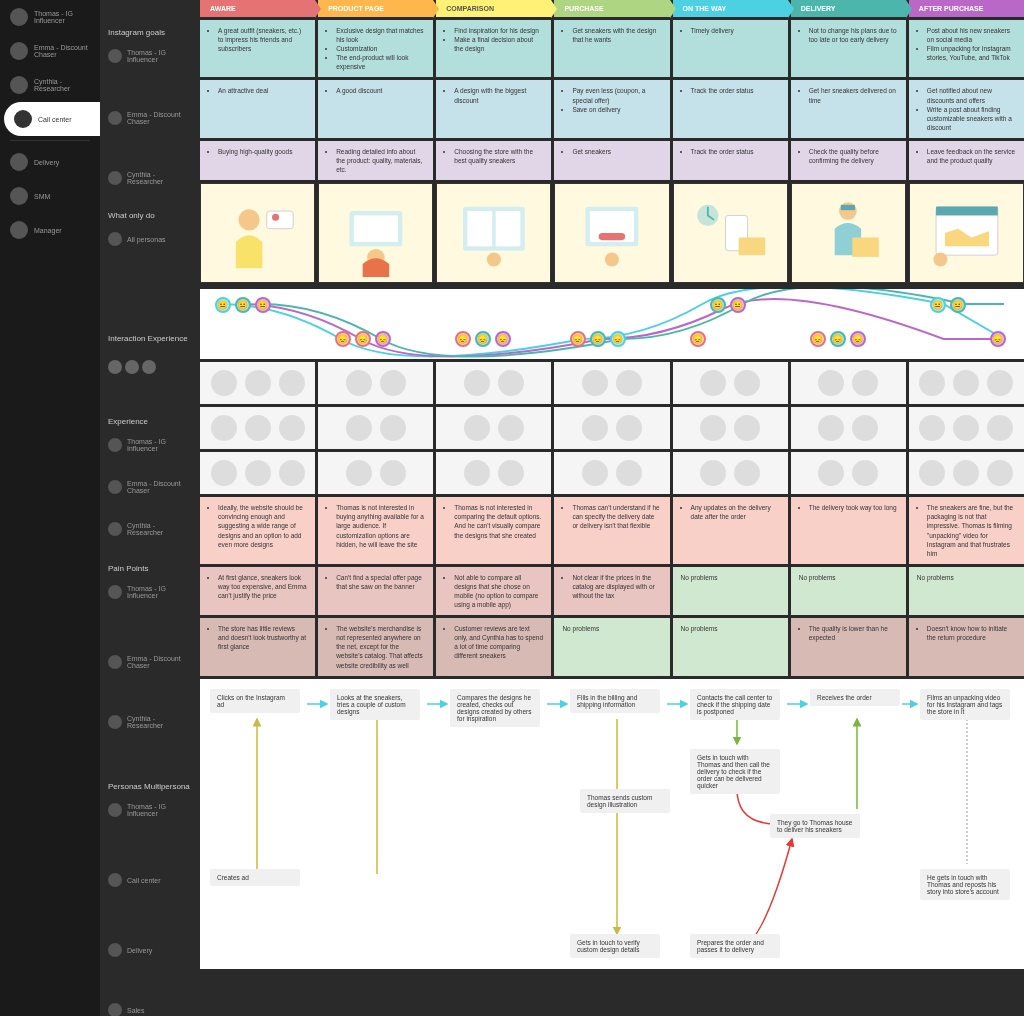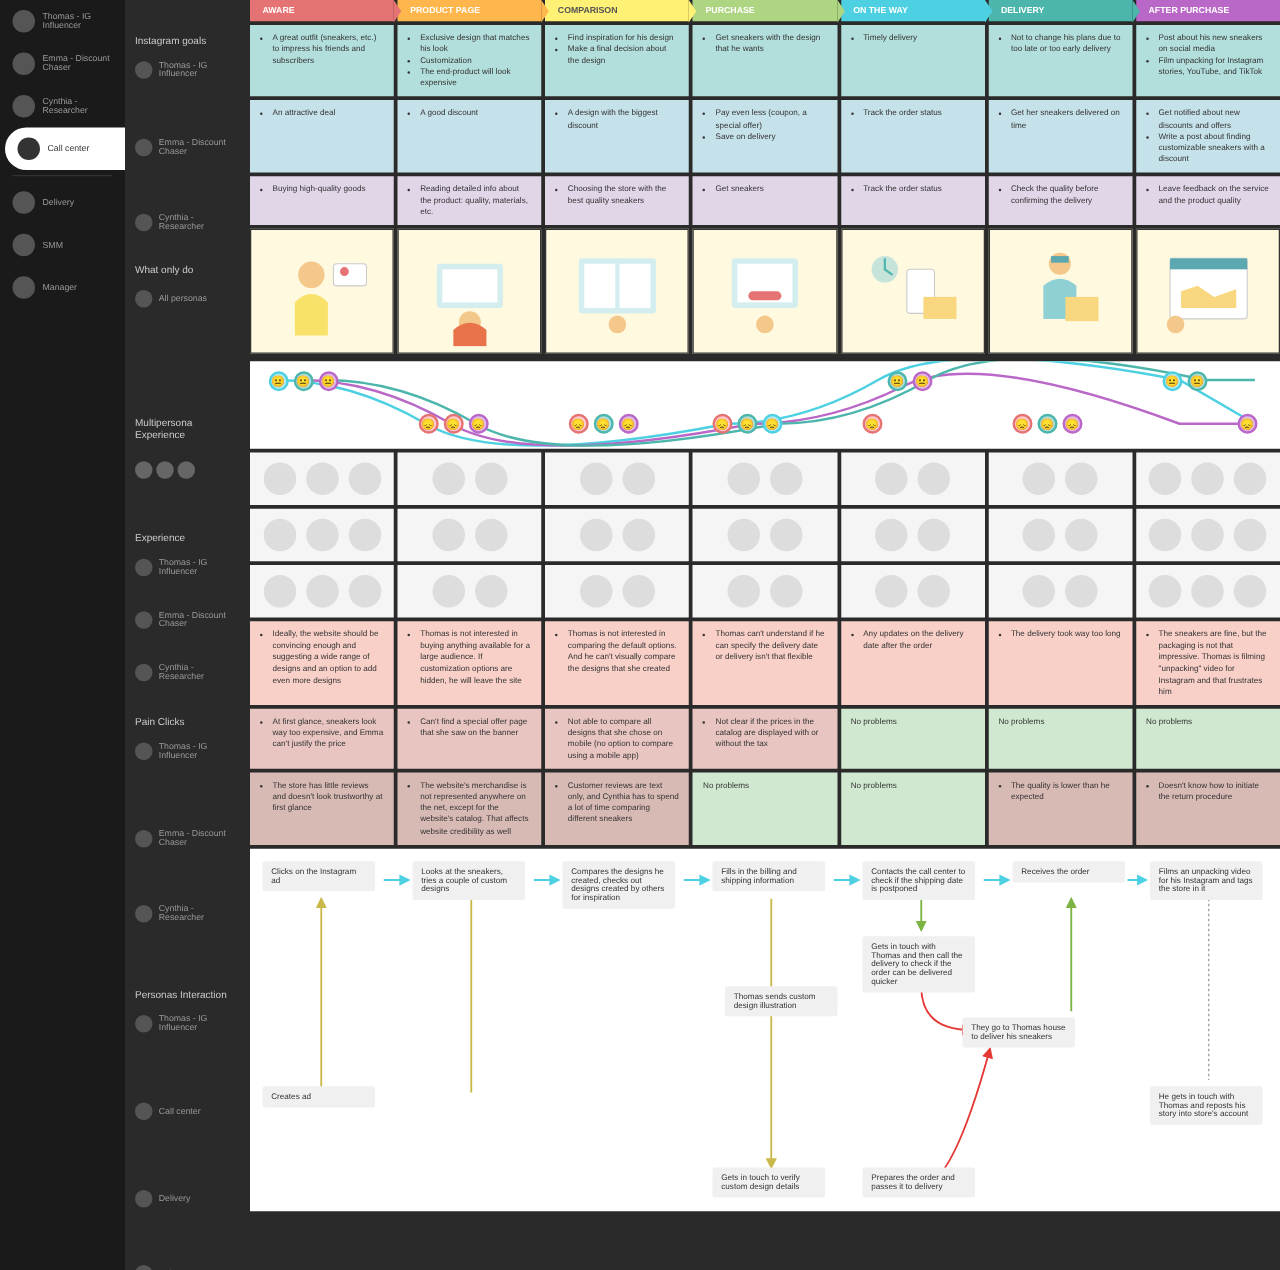--- a/index.html
+++ b/index.html
@@ -104,21 +104,21 @@
           <div class="avatar"></div>
           <span>Cynthia - Researcher</span>
         </div>
       <div style="height:8px"></div>
       <div class="section-label">What only do</div>
       <div class="row-label persona-label">
           <div class="avatar"></div>
           <span>All personas</span>
         </div>
       <div style="height:70px"></div>
-      <div class="section-label">Multipersona Experience</div>
+      <div class="section-label">Interaction Experience</div>
       <div class="row-label">
           <div class="avatars-group">
             <div class="av"></div>
             <div class="av"></div>
             <div class="av"></div>
           </div>
         </div>
       <div style="height:25px"></div>
       <div class="section-label">Experience</div>
       <div class="row-label persona-label">
@@ -129,37 +129,37 @@
       <div class="row-label persona-label">
           <div class="avatar"></div>
           <span>Emma - Discount Chaser</span>
         </div>
       <div style="height:12px"></div>
       <div class="row-label persona-label">
           <div class="avatar"></div>
           <span>Cynthia - Researcher</span>
         </div>
       <div style="height:10px"></div>
-      <div class="section-label">Pain Clicks</div>
+      <div class="section-label">Pain Points</div>
       <div class="row-label persona-label">
           <div class="avatar"></div>
           <span>Thomas - IG Influencer</span>
         </div>
       <div style="height:40px"></div>
       <div class="row-label persona-label">
           <div class="avatar"></div>
           <span>Emma - Discount Chaser</span>
         </div>
       <div style="height:30px"></div>
       <div class="row-label persona-label">
           <div class="avatar"></div>
           <span>Cynthia - Researcher</span>
         </div>
       <div style="height:35px"></div>
-      <div class="section-label">Personas Interaction</div>
+      <div class="section-label">Personas Multipersona</div>
       <div class="row-label persona-label">
           <div class="avatar"></div>
           <span>Thomas - IG Influencer</span>
         </div>
       <div style="height:40px"></div>
       <div class="row-label persona-label">
           <div class="avatar"></div>
           <span>Call center</span>
         </div>
       <div style="height:40px"></div>

